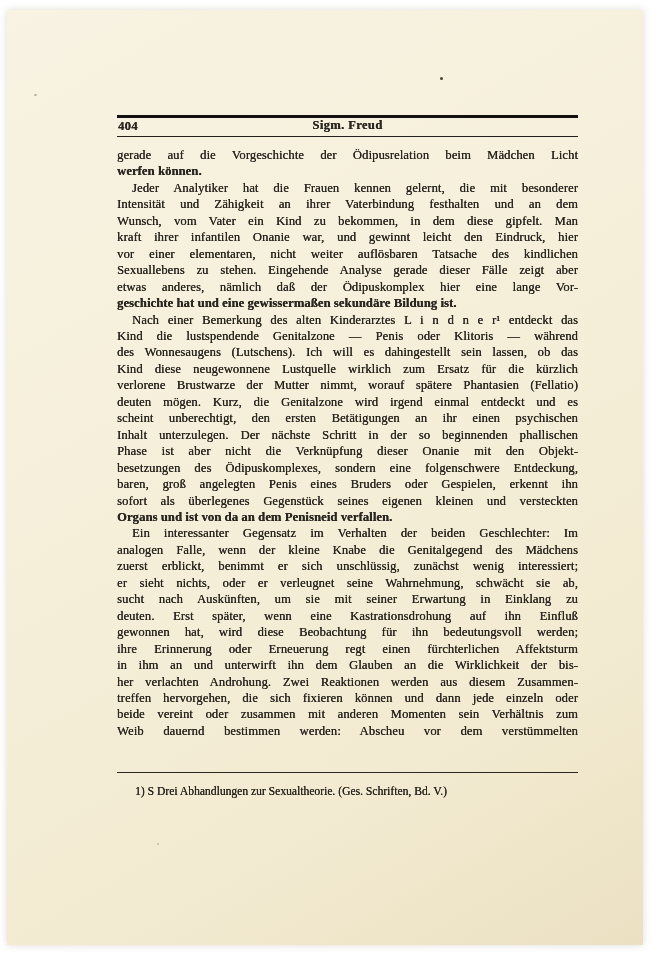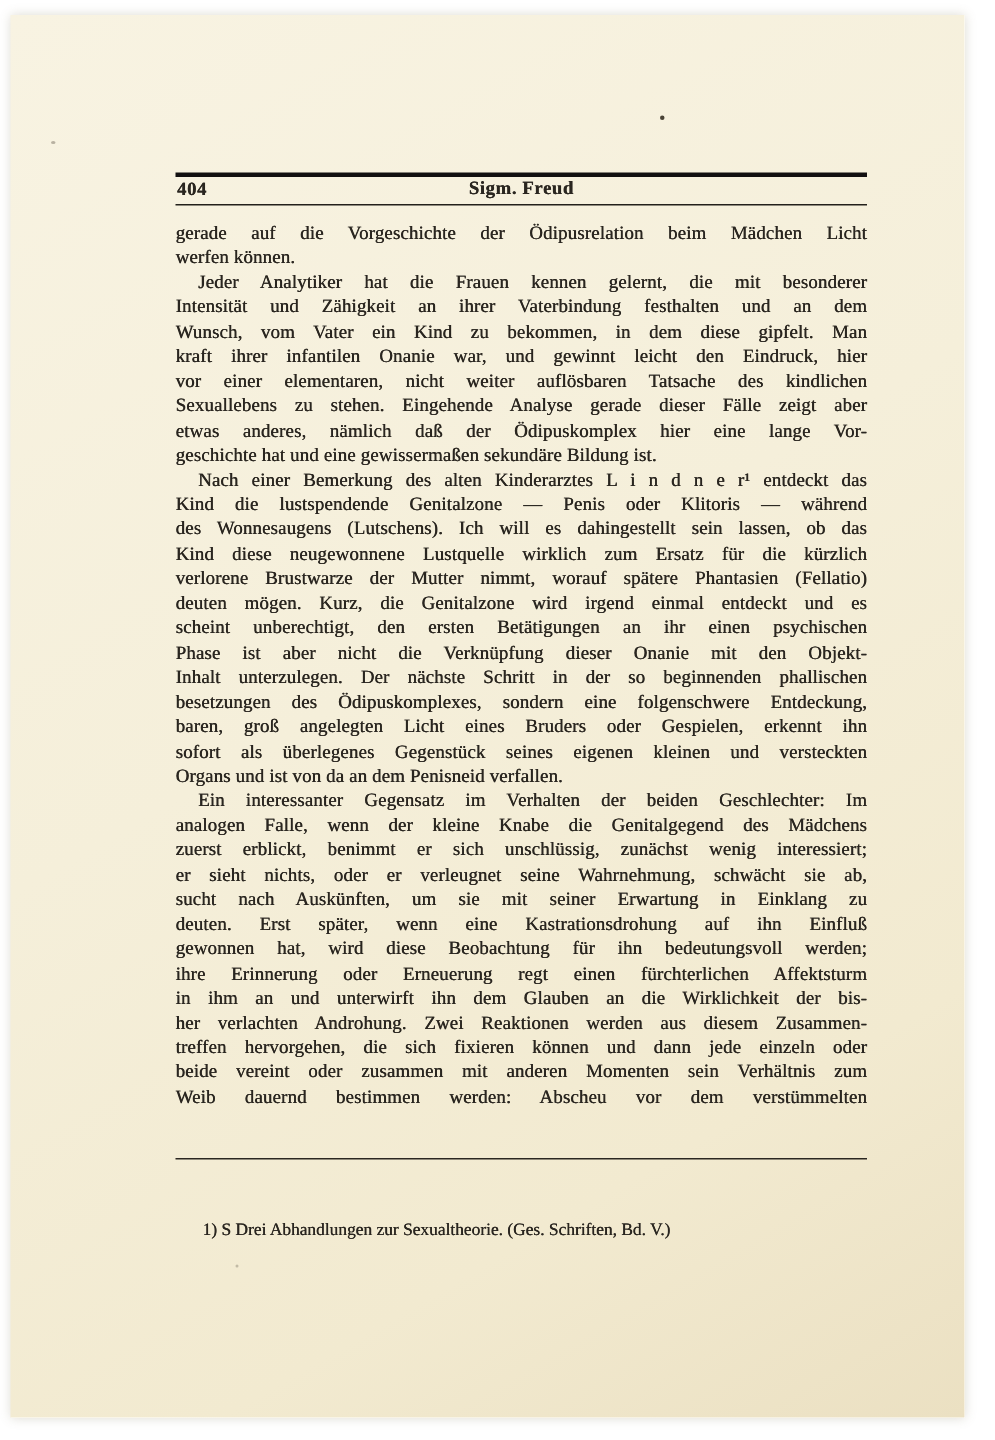--- a/index.html
+++ b/index.html
@@ -25,26 +25,26 @@
     text-shadow:0.2px 0 0 currentColor;
   }
   .pagenum{ position:absolute; left:1px; top:1px; }
 
   
   .body-block{ top:137px; font-size:12.6px; line-height:16.45px;
     text-shadow:0.25px 0 0 currentColor; letter-spacing:0.1px; }
   .para{ margin:0; }
   .l{ text-align:justify; text-align-last:justify; white-space:normal; }
   .l.start{ text-indent:15px; }
-  .l.end{ text-align-last:left; }
+  .l.end{ text-align-last:left;font-weight:bold; }
 
   
   .foot-rule{ top:762px; height:1.3px; background:#2b2721; }
   .footnote-line{
-    top:802px; font-size:11.6px; line-height:15px;
+    top:774px; font-size:11.6px; line-height:15px;
     padding-left:18px; box-sizing:border-box;
     text-shadow:0.2px 0 0 currentColor;
   }
 
   
   .speck{ position:absolute; border-radius:50%; background:#6b6254; }
   .speck.s1{ left:433px; top:67px; width:3px; height:3px; background:#4a4336;}
   .speck.s2{ left:27px; top:84px; width:3px; height:2px; opacity:.45;}
   .speck.s3{ left:150px; top:833px; width:2px; height:2px; opacity:.35;}
 </style>
@@ -84,24 +84,24 @@
       </div>
 
       <div class="para">
         <div class="l start">Nach einer Bemerkung des alten Kinderarztes L i n d n e r¹ entdeckt das</div>
         <div class="l">Kind die lustspendende Genitalzone — Penis oder Klitoris — während</div>
         <div class="l">des Wonnesaugens (Lutschens). Ich will es dahingestellt sein lassen, ob das</div>
         <div class="l">Kind diese neugewonnene Lustquelle wirklich zum Ersatz für die kürzlich</div>
         <div class="l">verlorene Brustwarze der Mutter nimmt, worauf spätere Phantasien (Fellatio)</div>
         <div class="l">deuten mögen. Kurz, die Genitalzone wird irgend einmal entdeckt und es</div>
         <div class="l">scheint unberechtigt, den ersten Betätigungen an ihr einen psychischen</div>
+        <div class="l">Inhalt unterzulegen. Der nächste Schritt in der so beginnenden phallischen</div>
         <div class="l">Phase ist aber nicht die Verknüpfung dieser Onanie mit den Objekt-</div>
-        <div class="l">Inhalt unterzulegen. Der nächste Schritt in der so beginnenden phallischen</div>
         <div class="l">besetzungen des Ödipuskomplexes, sondern eine folgenschwere Entdeckung,</div>
-        <div class="l">baren, groß angelegten Licht eines Bruders oder Gespielen, erkennt ihn</div>
+        <div class="l">baren, groß angelegten Penis eines Bruders oder Gespielen, erkennt ihn</div>
         <div class="l">sofort als überlegenes Gegenstück seines eigenen kleinen und versteckten</div>
         <div class="l end">Organs und ist von da an dem Penisneid verfallen.</div>
       </div>
 
       <div class="para">
         <div class="l start">Ein interessanter Gegensatz im Verhalten der beiden Geschlechter: Im</div>
         <div class="l">analogen Falle, wenn der kleine Knabe die Genitalgegend des Mädchens</div>
         <div class="l">zuerst erblickt, benimmt er sich unschlüssig, zunächst wenig interessiert;</div>
         <div class="l">er sieht nichts, oder er verleugnet seine Wahrnehmung, schwächt sie ab,</div>
         <div class="l">sucht nach Auskünften, um sie mit seiner Erwartung in Einklang zu</div>

